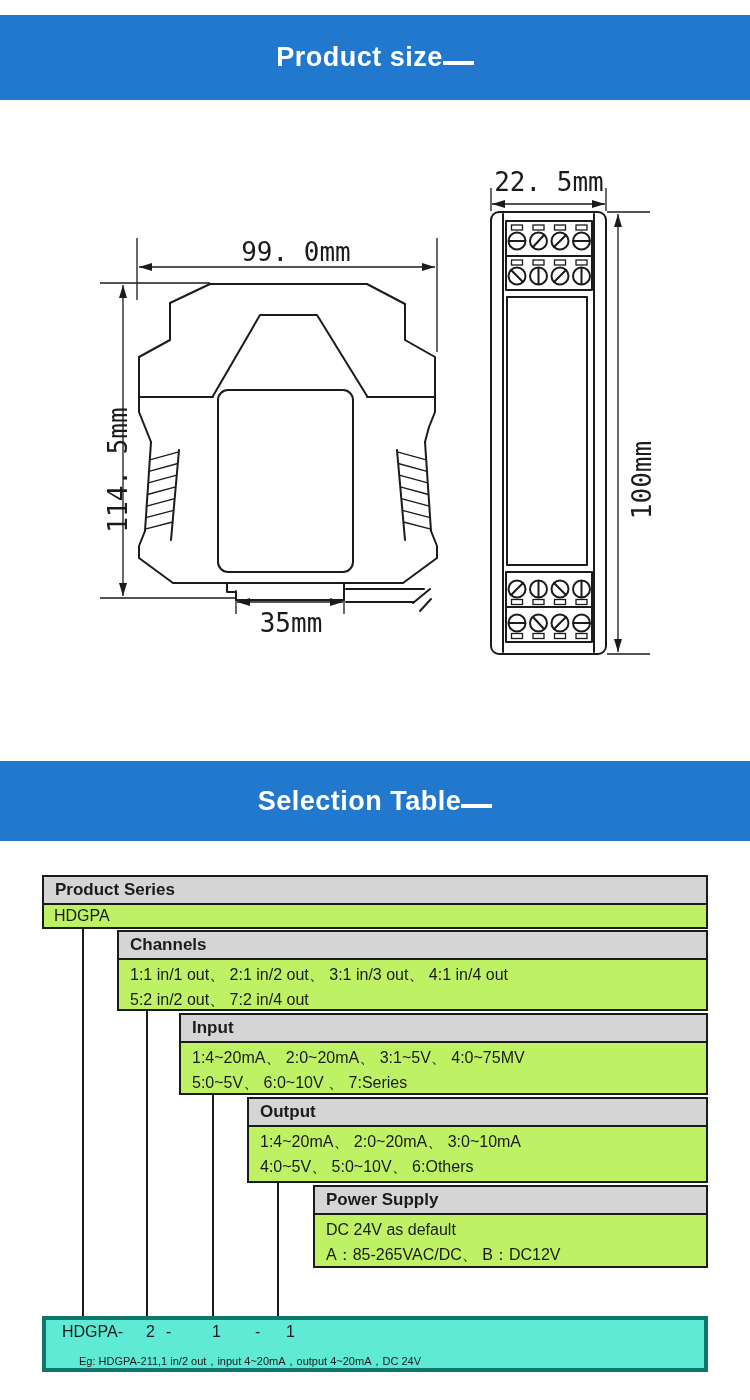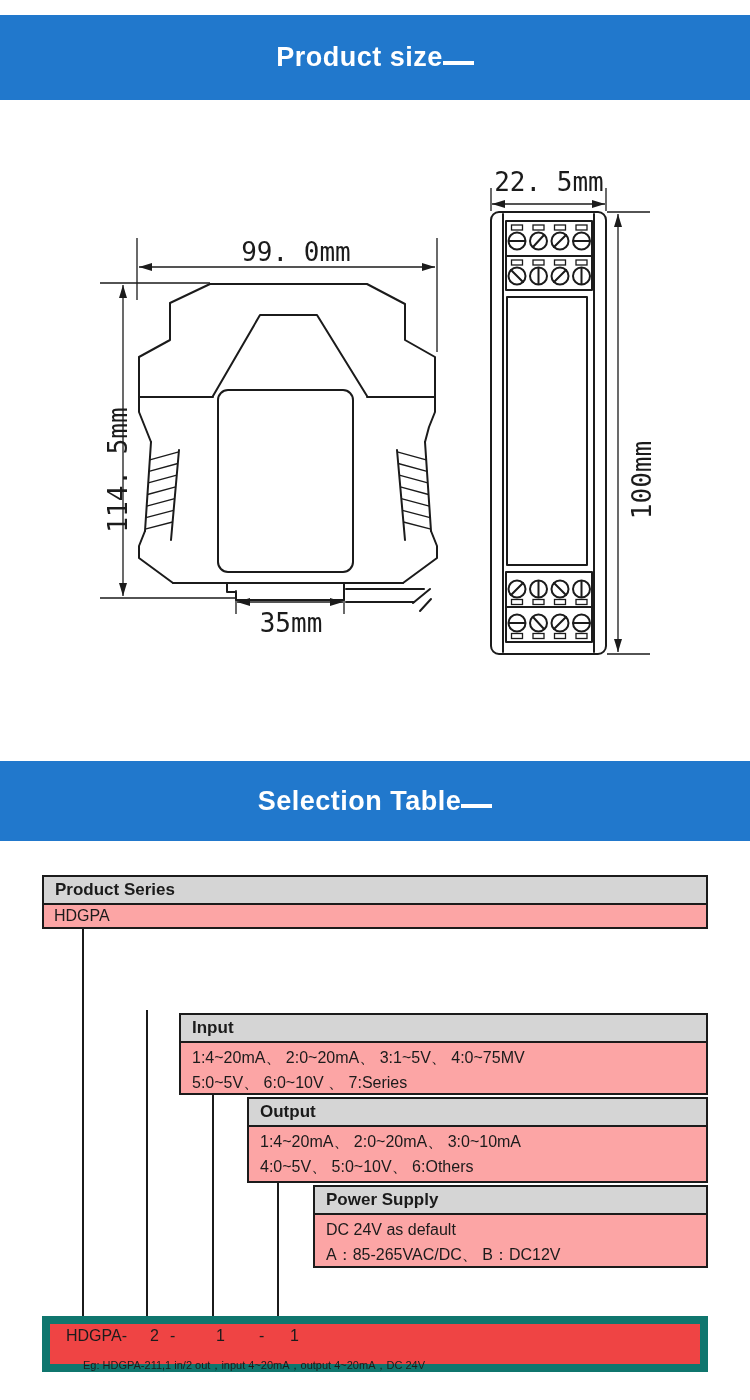--- a/index.html
+++ b/index.html
@@ -15,29 +15,29 @@
   #banner-mid{top:761px;height:80px;}
 
   
   #drawing{position:absolute;left:0;top:0;width:750px;height:700px;}
   .ln{stroke:#1b1b1b;stroke-width:2;fill:none;stroke-linejoin:round;stroke-linecap:round;}
   .thin{stroke:#1b1b1b;stroke-width:1.3;fill:none;}
   .arr{fill:#1b1b1b;stroke:none;}
   .dim{font-family:"DejaVu Sans Mono",monospace;font-size:26px;fill:#1b1b1b;}
 
   
-  .sbox{position:absolute;background:#fca5a5;border:2px solid #1b1b1b;box-sizing:border-box;}
+  .sbox{position:absolute;background:#bef264;border:2px solid #1b1b1b;box-sizing:border-box;}
   .sbox .hdr{background:#d5d5d5;border-bottom:2px solid #1b1b1b;font-size:17px;font-weight:bold;
              line-height:24px;padding:1px 0 1px 11px;}
   .sbox .rows{padding:2px 0 0 11px;}
   .sbox .row{font-size:16px;line-height:25px;white-space:nowrap;}
   .vline{position:absolute;width:2px;background:#1b1b1b;}
 
   #code-box{position:absolute;left:42px;top:1316px;width:666px;height:56px;
-            background:#ef4444;border:8px solid #0f766e;box-sizing:border-box;}
+            background:#5eead4;border:4px solid #0f766e;box-sizing:border-box;}
   #code-line{position:relative;height:26px;margin-top:3px;font-size:16px;}
   #code-line span{position:absolute;top:0;}
   #code-example{padding-left:33px;font-size:11px;line-height:24px;white-space:nowrap;}
 </style>
 </head>
 <body>
 
 <div id="page">
 
   <div id="banner-top" class="banner">
@@ -171,20 +171,27 @@
   <div id="banner-mid" class="banner">
     <div class="title">Selection Table</div>
     <div class="dash"></div>
   </div>
 
   <div class="sbox" style="left:42px;top:875px;width:666px;height:54px;">
     <div class="hdr">Product Series</div>
     <div class="row" style="padding-left:10px;line-height:22px;border-radius:9px;">HDGPA</div>
   </div>
 
+  <div class="sbox" style="left:117px;top:930px;width:591px;height:81px;">
+    <div class="hdr">Channels</div>
+    <div class="rows">
+      <div class="row">1:1 in/1 out、 2:1 in/2 out、 3:1 in/3 out、 4:1 in/4 out</div>
+      <div class="row">5:2 in/2 out、 7:2 in/4 out</div>
+    </div>
+  </div>
 
   <div class="sbox" style="left:179px;top:1013px;width:529px;height:82px;">
     <div class="hdr">Input</div>
     <div class="rows">
       <div class="row">1:4~20mA、 2:0~20mA、 3:1~5V、 4:0~75MV</div>
       <div class="row">5:0~5V、 6:0~10V 、 7:Series</div>
     </div>
   </div>
 
   <div class="sbox" style="left:247px;top:1097px;width:461px;height:86px;">

